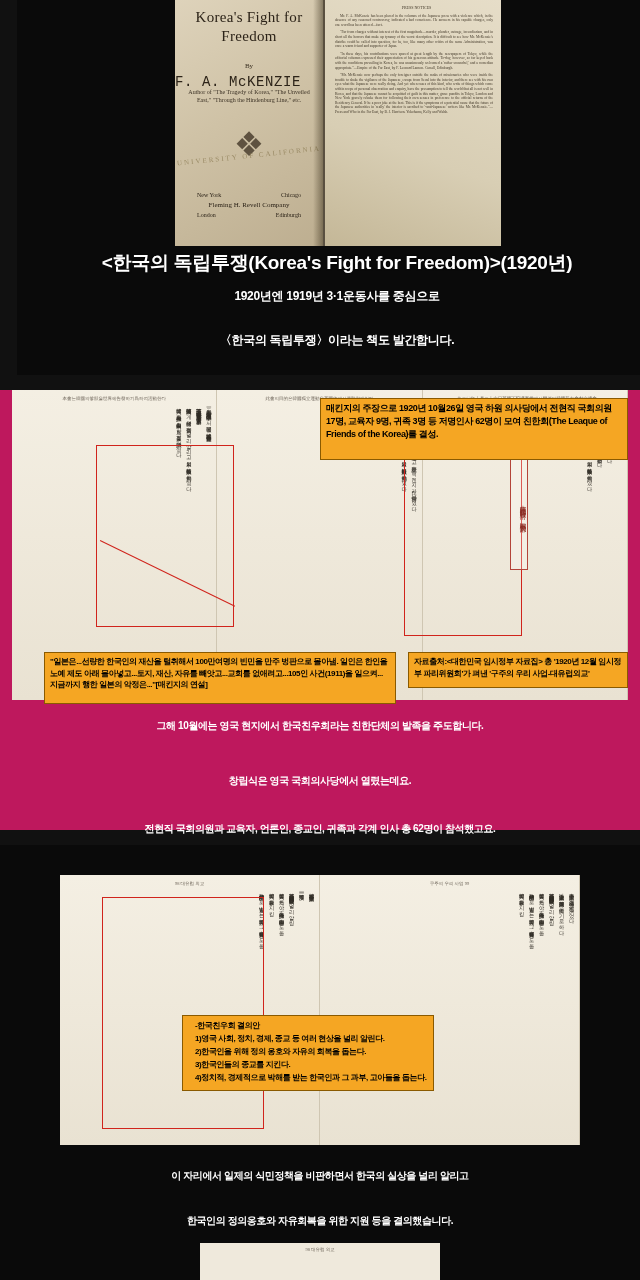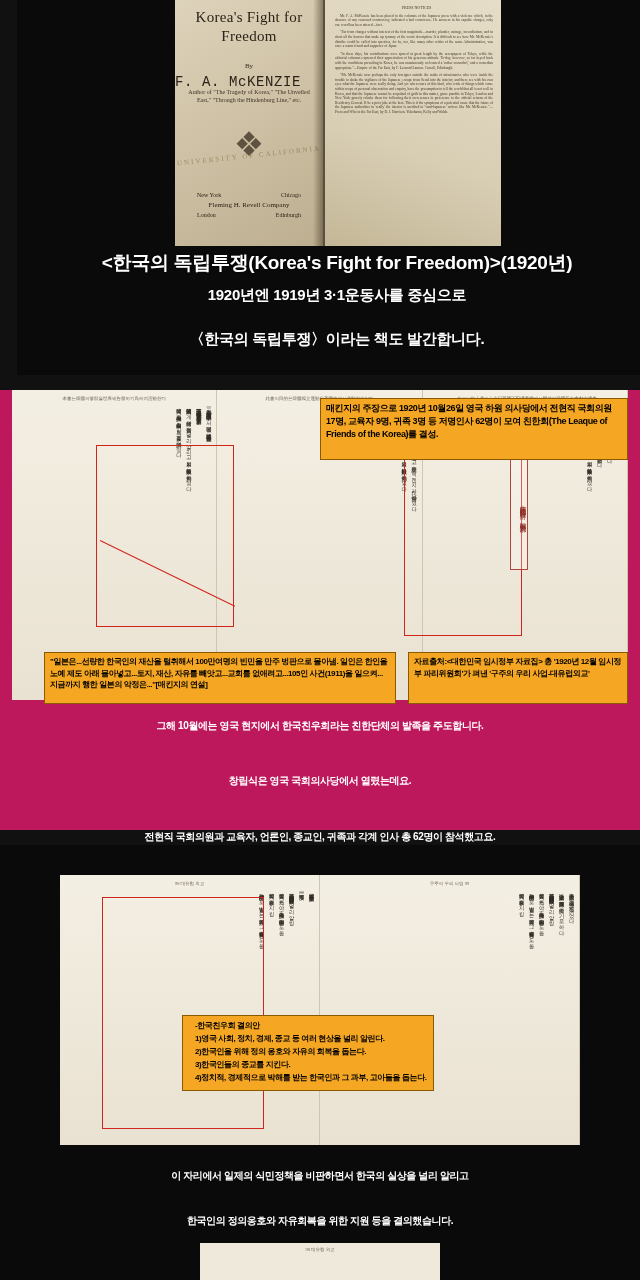--- a/index.html
+++ b/index.html
@@ -128,21 +128,21 @@
     font-size:19px;
     font-weight:bold;
     letter-spacing:-.3px;
     text-shadow:0 0 2px #000;
   }
   .line2 { position:absolute; left:0; right:0; top:286px; text-align:center;}
   .line3 { position:absolute; left:0; right:0; top:330px; text-align:center;}
   .cap-big {
     display:inline-block;
     color:#fff;
-    font-size:15px;
+    font-size:12px;
     font-weight:bold;
     letter-spacing:-.3px;
   }
 
   
   .sec2 {
     position:absolute; left:0; top:390px; width:640px; height:440px;
     background:#be185d;
   }
   .scan2 {
@@ -310,29 +310,29 @@
       <div class="redbox" style="left:392px; top:52px; width:116px; height:192px;"></div>
       <div class="redline" style="left:88px; top:150px; width:150px; transform:rotate(26deg);"></div>
 
       <div style="position:absolute; left:498px; top:62px; width:16px; height:110px; writing-mode:vertical-rl; text-orientation:upright; font-family:'DejaVu Serif',serif; font-size:6.5px; color:#8a2b22; letter-spacing:1px; border:1px solid #b3453a; text-align:center; padding:3px 0; background:rgba(255,255,255,.25);">大韓民國臨時政府 歐洲委員部</div>
     </div>
 
     <div class="callout" style="left:320px; top:8px; width:308px; height:62px;">매킨지의 주장으로 1920년 10월26일 영국 하원 의사당에서 전현직 국회의원 17명, 교육자 9명, 귀족 3명 등 저명인사 62명이 모여 친한회(The Leaque of Friends of the Korea)를 결성.</div>
 
     <div class="callout small" style="left:44px; top:262px; width:352px; height:52px;">"일본은...선량한 한국인의 재산을 털취해서 100만여명의 빈민을 만주 벙판으로 몰아냄. 일인은 한인을 노예 제도 아래 몰아넣고...토지, 재산, 자유를 빼앗고...교회를 없애려고...105인 사건(1911)을 일으켜... 지금까지 행한 일본의 악정은..."[매킨지의 연설]</div>
 
-    <div class="callout small" style="left:408px; top:262px; width:220px; height:52px;">자료출처:&lt;대한민국 임시정부 자료집&gt; 총 '1920년 12월 임시정부 파리위원회'가 펴낸 '구주의 우리 사업-대유럽외교'</div>
+    <div class="callout small" style="left:408px; top:262px; width:220px; height:36px;">자료출처:&lt;대한민국 임시정부 자료집&gt; 총 '1920년 12월 임시정부 파리위원회'가 펴낸 '구주의 우리 사업-대유럽외교'</div>
 
     <div class="narr" style="top:325px;">
       <span class="t">그해 10월에는 영국 현지에서 한국친우회라는 친한단체의 발족을 주도합니다.</span>
     </div>
     <div class="narr" style="top:380px;">
       <span class="t">창립식은 영국 국회의사당에서 열렸는데요.</span>
     </div>
-    <div class="narr" style="top:428px;margin-top:8px;">
+    <div class="narr" style="top:428px;">
       <span class="t">전현직 국회의원과 교육자, 언론인, 종교인, 귀족과 각계 인사 총 62명이 참석했고요.</span>
     </div>
   </div>
 
   <div class="sec3">
 
     <div class="scan3">
       <div class="scan-page">
         <div class="pg-head">98  대유럽 외교</div>
         <div class="vcols">

